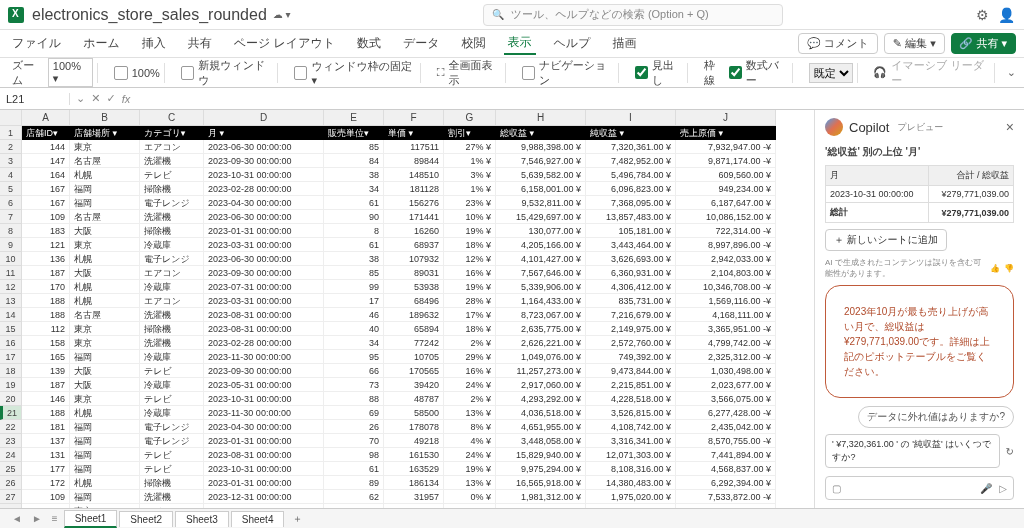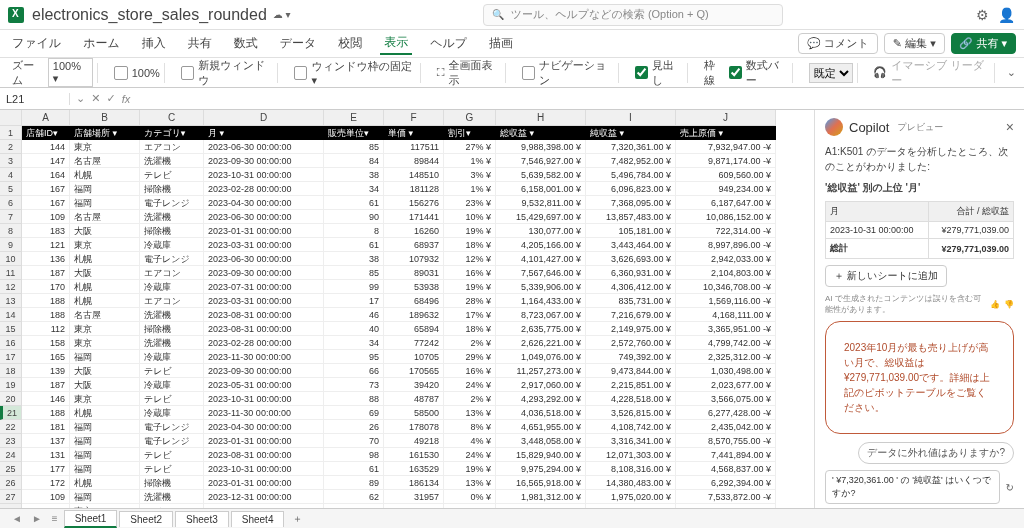--- a/index.html
+++ b/index.html
@@ -84,20 +84,21 @@
     <span>⚙</span>
     <span>👤</span>
   </div>
 </div>
 
 <div class="menubar" id="menubar">
     <span class="tab">ファイル</span>
     <span class="tab">ホーム</span>
     <span class="tab">挿入</span>
     <span class="tab">共有</span>
+    <span class="tab">ページ レイアウト</span>
     <span class="tab">数式</span>
     <span class="tab">データ</span>
     <span class="tab">校閲</span>
     <span class="tab active">表示</span>
     <span class="tab">ヘルプ</span>
     <span class="tab">描画</span>
     <div class="right-btns">
       <span class="btn ">💬 コメント</span>
       <span class="btn ">✎ 編集 ▾</span>
       <span class="btn share">🔗 共有 ▾</span>
@@ -483,21 +484,20 @@
       </div>
   </div>
 
   <div class="copilot">
     <div class="cp-head">
       <span class="cp-logo"></span>
       <span class="cp-title">Copilot</span>
       <span class="cp-sub">プレビュー</span>
       <span class="cp-close">×</span>
     </div>
-    <div class="cp-text">A1:K501 のデータを分析したところ、次のことがわかりました:</div>
     <div class="cp-text cp-bold">'総収益' 別の上位 '月'</div>
     <table>
       <tbody>
           <tr>
             <th>月</th>
             <th style="text-align:right;">合計 / 総収益</th>
           </tr>
       <tr>
             <td>2023-10-31 00:00:00</td>
             <td class="r">¥279,771,039.00</td>

